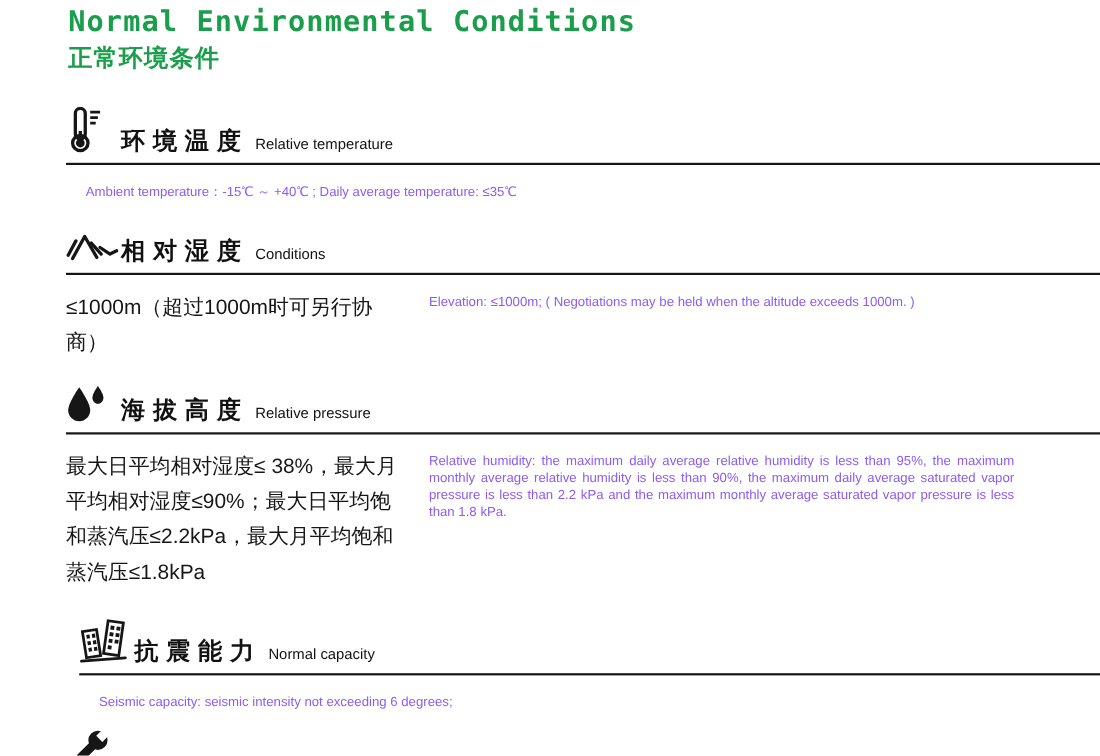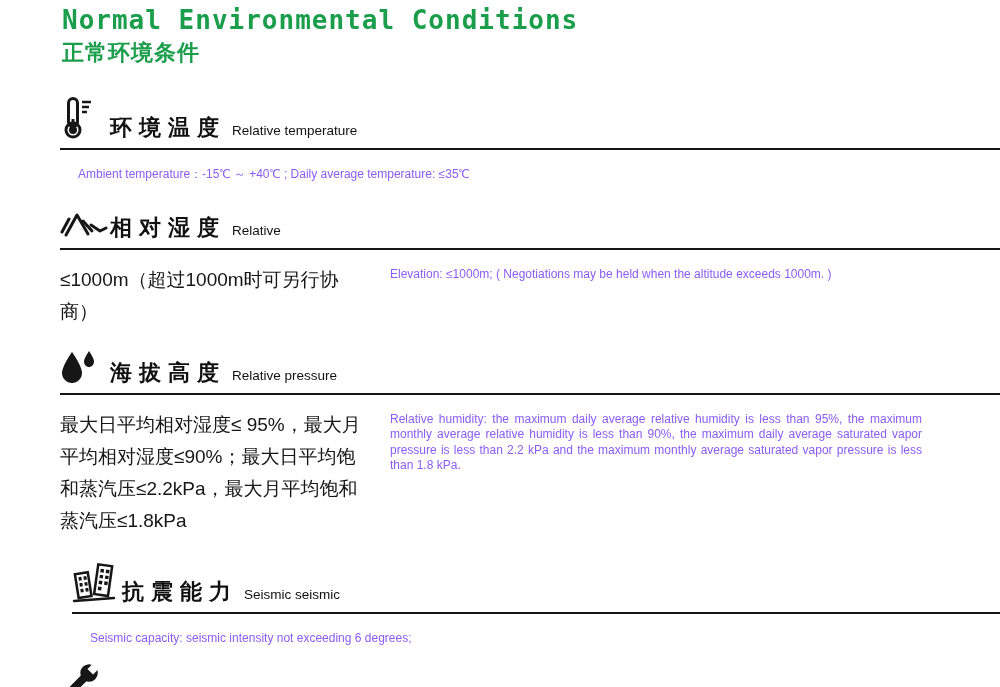--- a/index.html
+++ b/index.html
@@ -121,21 +121,21 @@
         <svg width="48" height="28" viewBox="0 0 48 28">
           <g stroke="#161616" stroke-width="3" fill="none" stroke-linecap="round" stroke-linejoin="round">
             <path d="M2 21 L9 8"></path>
             <path d="M6 24 L17 4 L28 23"></path>
             <path d="M23 10 L32 20"></path>
             <path d="M31 14 L40 20 L46 17"></path>
           </g>
         </svg>
       </span>
       <span class="zh-label">相对湿度</span>
-      <span class="en-label">Relative</span>
+      <span class="en-label">Conditions</span>
     </div>
     <div class="rule"></div>
     <div class="sec-body">
       <p class="zh-body">≤1000m（超过1000m时可另行协商）</p>
       <p class="en-body">Elevation: ≤1000m; ( Negotiations may be held when the altitude exceeds 1000m. )</p>
     </div>
   </div>
 
   <div class="sec sec-3">
     <div class="sec-header">
@@ -143,21 +143,21 @@
         <svg width="36" height="34" viewBox="0 0 36 34">
           <path d="M12 2 C12 2 2 16 2 23 C2 28.5 6.5 33 12 33 C17.5 33 22 28.5 22 23 C22 16 12 2 12 2 Z" fill="#161616"></path>
           <path d="M29 1 C29 1 24 8 24 11.5 C24 14.5 26.2 17 29 17 C31.8 17 34 14.5 34 11.5 C34 8 29 1 29 1 Z" fill="#161616"></path>
         </svg>
       </span>
       <span class="zh-label">海拔高度</span>
       <span class="en-label">Relative pressure</span>
     </div>
     <div class="rule"></div>
     <div class="sec-body">
-      <p class="zh-body">最大日平均相对湿度≤ 95%，最大月平均相对湿度≤90%；最大日平均饱和蒸汽压≤2.2kPa，最大月平均饱和蒸汽压≤1.8kPa</p>
+      <p class="zh-body">最大日平均相对湿度≤ 38%，最大月平均相对湿度≤90%；最大日平均饱和蒸汽压≤2.2kPa，最大月平均饱和蒸汽压≤1.8kPa</p>
       <p class="en-body">Relative humidity: the maximum daily average relative humidity is less than 95%, the maximum monthly average relative humidity is less than 90%, the maximum daily average saturated vapor pressure is less than 2.2 kPa and the maximum monthly average saturated vapor pressure is less than 1.8 kPa.</p>
     </div>
   </div>
 
   <div class="sec sec-4">
     <div class="sec-header">
       <span class="icon-box">
         <svg width="44" height="42" viewBox="0 0 44 42">
           <g transform="rotate(-9 12 26)">
             <rect x="5" y="12" width="13" height="24" fill="#fff" stroke="#161616" stroke-width="2.5"></rect>
@@ -175,21 +175,21 @@
             <rect x="27" y="14" width="3.5" height="3.5" fill="#161616"></rect>
             <rect x="32.5" y="14" width="3.5" height="3.5" fill="#161616"></rect>
             <rect x="27" y="20" width="3.5" height="3.5" fill="#161616"></rect>
             <rect x="32.5" y="20" width="3.5" height="3.5" fill="#161616"></rect>
             <rect x="27" y="26" width="3.5" height="3.5" fill="#161616"></rect>
           </g>
           <path d="M2 40 L42 37" stroke="#161616" stroke-width="2.5" fill="none" stroke-linecap="round"></path>
         </svg>
       </span>
       <span class="zh-label">抗震能力</span>
-      <span class="en-label">Seismic seismic</span>
+      <span class="en-label">Normal capacity</span>
     </div>
     <div class="rule"></div>
     <div class="sec-body">
       <p class="en-body">Seismic capacity: seismic intensity not exceeding 6 degrees;</p>
     </div>
   </div>
 
   <div class="sec sec-5">
     <div class="sec-header">
       <span class="icon-box">

